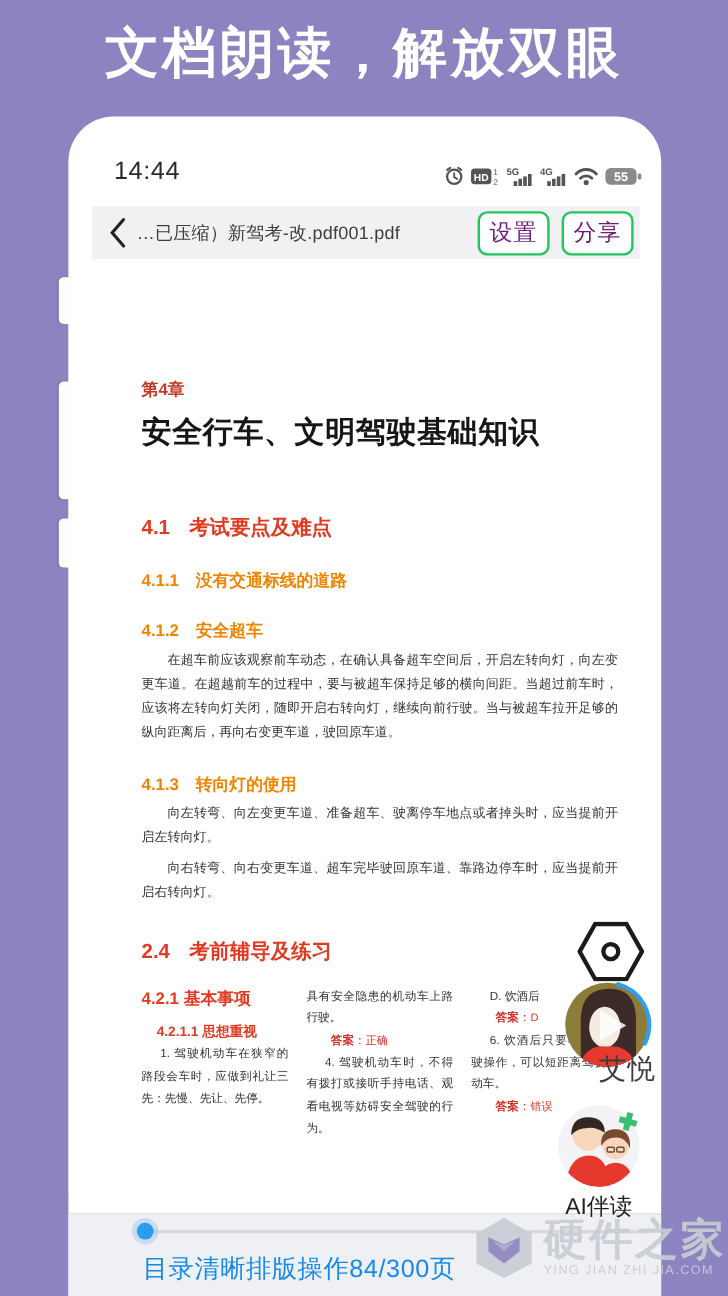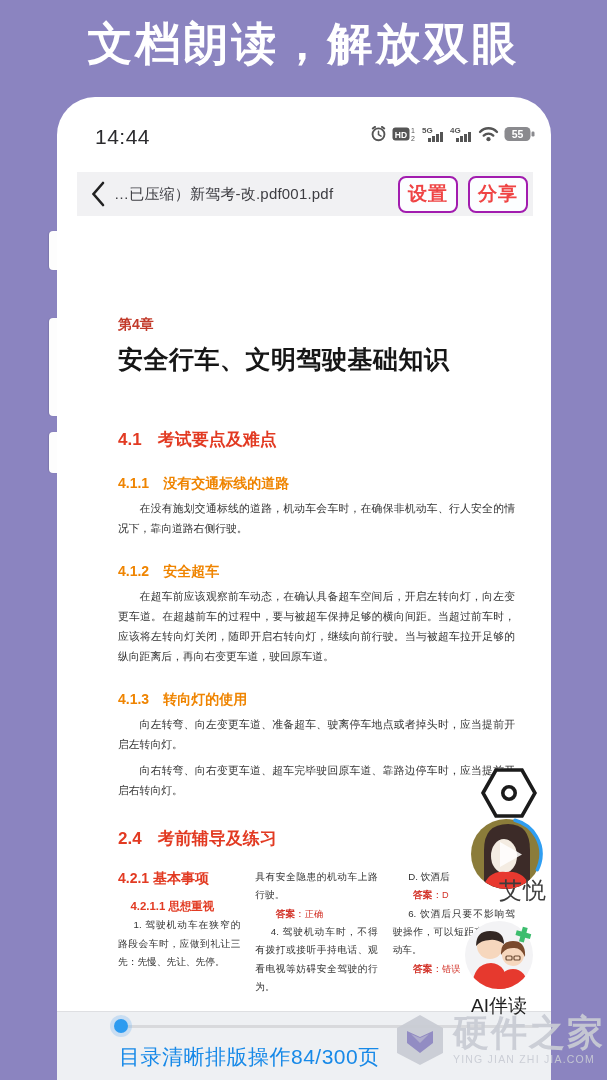--- a/index.html
+++ b/index.html
@@ -17,33 +17,33 @@
   .side-btn{position:absolute;left:49px;width:9px;background:#fdfdfd;border-radius:4px 0 0 4px;box-shadow:-1px 0 1px rgba(0,0,0,.10);}
   .sb1{top:231px;height:39px;}
   .sb2{top:318px;height:98px;}
   .sb3{top:432px;height:41px;}
   
   .phone{
     position:absolute;left:57px;top:97px;width:494px;height:983px;
     background:#ffffff;border-radius:38px 38px 0 0;overflow:hidden;
   }
   
-  .status{position:absolute;top:28px;left:0;right:0;height:30px;display:flex;align-items:flex-start;justify-content:space-between;padding:0 16px;}
+  .status{position:absolute;top:28px;left:0;right:0;height:30px;display:flex;align-items:flex-end;justify-content:space-between;padding:0 16px;}
   .time{font-size:21px;font-weight:500;color:#2b2b2e;letter-spacing:.5px;padding-left:22px;}
   .sicons{display:flex;align-items:center;gap:5px;}
   
   .nav{
     position:absolute;top:75px;left:20px;right:18px;height:44px;background:#f1f1f3;
     display:flex;align-items:center;padding:0 5px;
   }
   .back{width:32px;height:34px;display:flex;align-items:center;justify-content:center;cursor:pointer;}
   .nav-title{flex:1;font-size:15px;color:#3d3d42;white-space:nowrap;overflow:hidden;letter-spacing:.2px;}
   .nav-btn{
-    flex:0 0 auto;border:2px solid #a21caf;color:#ef4444;background:#fcfeff;
-    border-radius:8px;font-size:19px;font-weight:700;padding:3px 8px 4px;margin-left:10px;letter-spacing:1px;
+    flex:0 0 auto;border:2px solid #22c55e;color:#701a75;background:#fcfeff;
+    border-radius:8px;font-size:19px;font-weight:400;padding:3px 8px 4px;margin-left:10px;letter-spacing:1px;
   }
   
   .pdf{
     position:absolute;top:119px;left:0;right:0;bottom:68px;background:#ffffff;
     padding:100px 36px 0 61px;overflow:hidden;color:#2e2e2e;border-radius:19px;
   }
   .ch-tag{color:#c23a2a;font-size:14px;font-weight:700;}
   .ch-title{color:#161616;font-size:25px;font-weight:700;margin-top:9px;letter-spacing:.5px;}
   .h-red{margin-top:52px;color:#e23a22;font-size:17px;font-weight:700;}
   .h-red .num{margin-right:16px;}
@@ -145,21 +145,20 @@
     <span class="nav-btn">分享</span>
   </div>
 
   <div class="pdf">
     <div class="ch-tag">第4章</div>
     <div class="ch-title">安全行车、文明驾驶基础知识</div>
 
     <div class="h-red"><span class="num">4.1</span><span>考试要点及难点</span></div>
 
     <div class="h-orange"><span class="num">4.1.1</span><span>没有交通标线的道路</span></div>
-    <p class="body">在没有施划交通标线的道路，机动车会车时，在确保非机动车、行人安全的情况下，靠向道路右侧行驶。</p>
 
     <div class="h-orange"><span class="num">4.1.2</span><span>安全超车</span></div>
     <p class="body first">在超车前应该观察前车动态，在确认具备超车空间后，开启左转向灯，向左变更车道。在超越前车的过程中，要与被超车保持足够的横向间距。当超过前车时，应该将左转向灯关闭，随即开启右转向灯，继续向前行驶。当与被超车拉开足够的纵向距离后，再向右变更车道，驶回原车道。</p>
 
     <div class="h-orange"><span class="num">4.1.3</span><span>转向灯的使用</span></div>
     <p class="body first">向左转弯、向左变更车道、准备超车、驶离停车地点或者掉头时，应当提前开启左转向灯。</p>
     <p class="body">向右转弯、向右变更车道、超车完毕驶回原车道、靠路边停车时，应当提前开启右转向灯。</p>
 
     <div class="h-red h42"><span class="num">2.4</span><span>考前辅导及练习</span></div>
 

